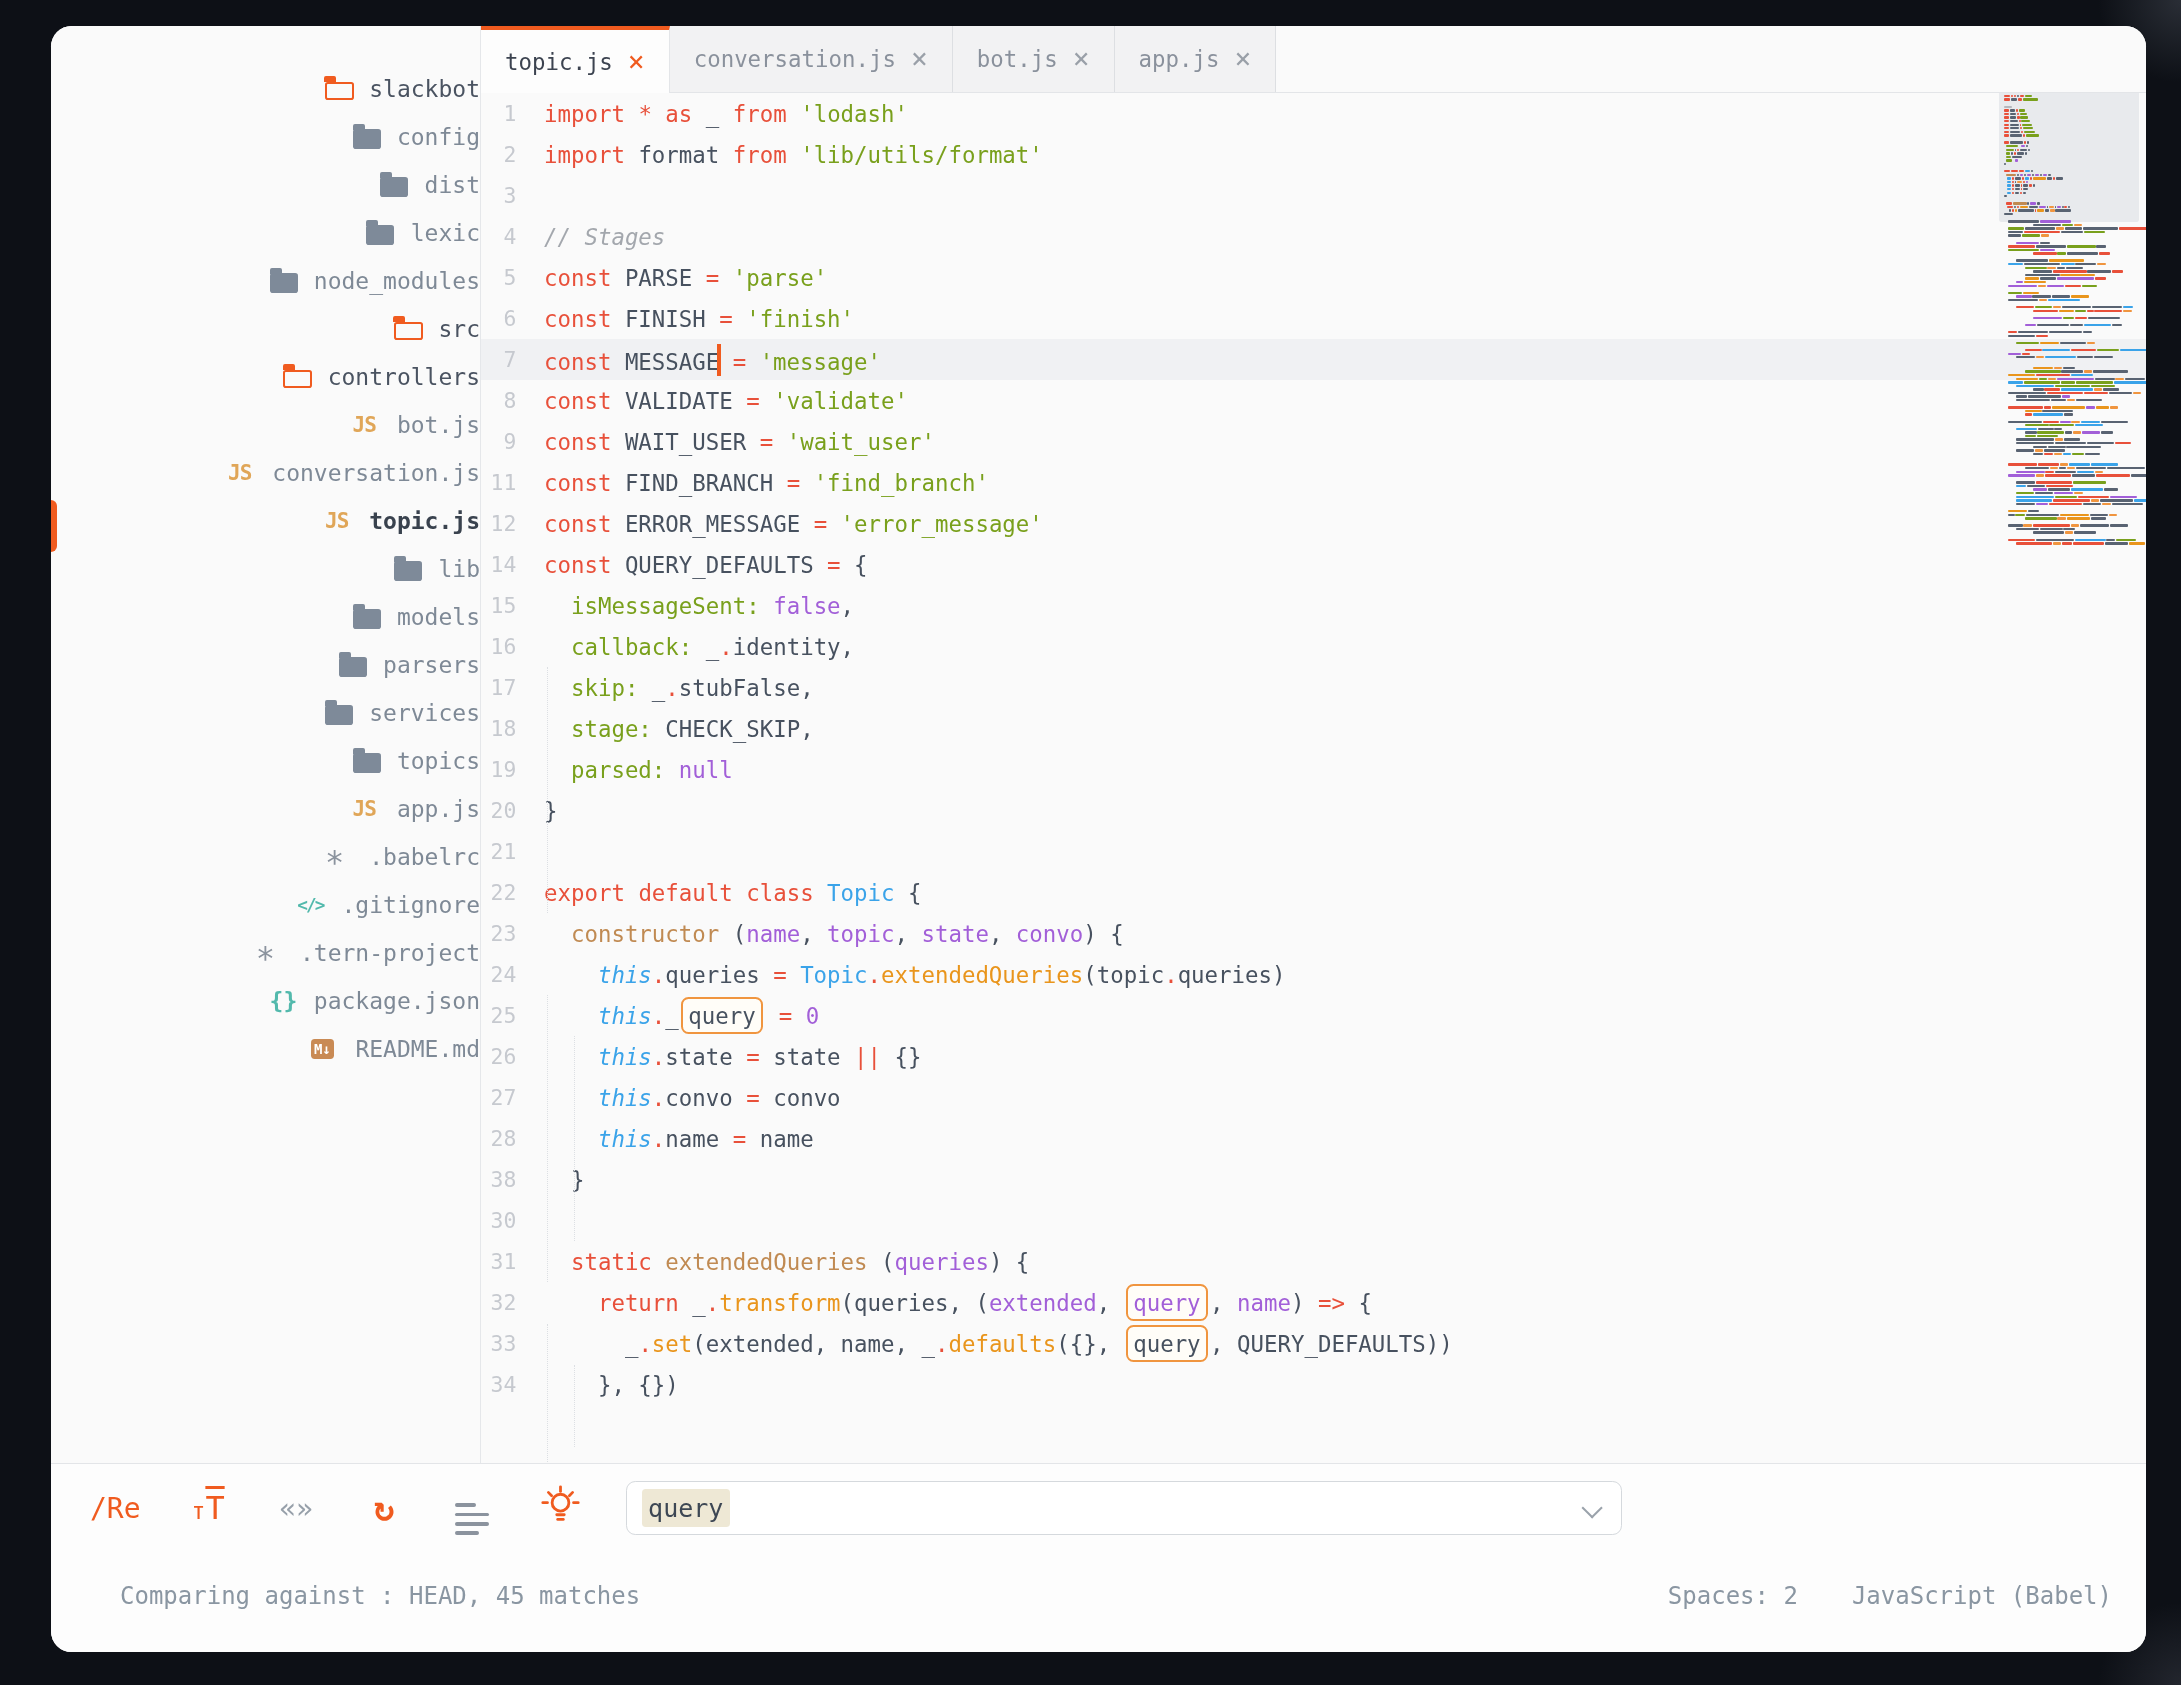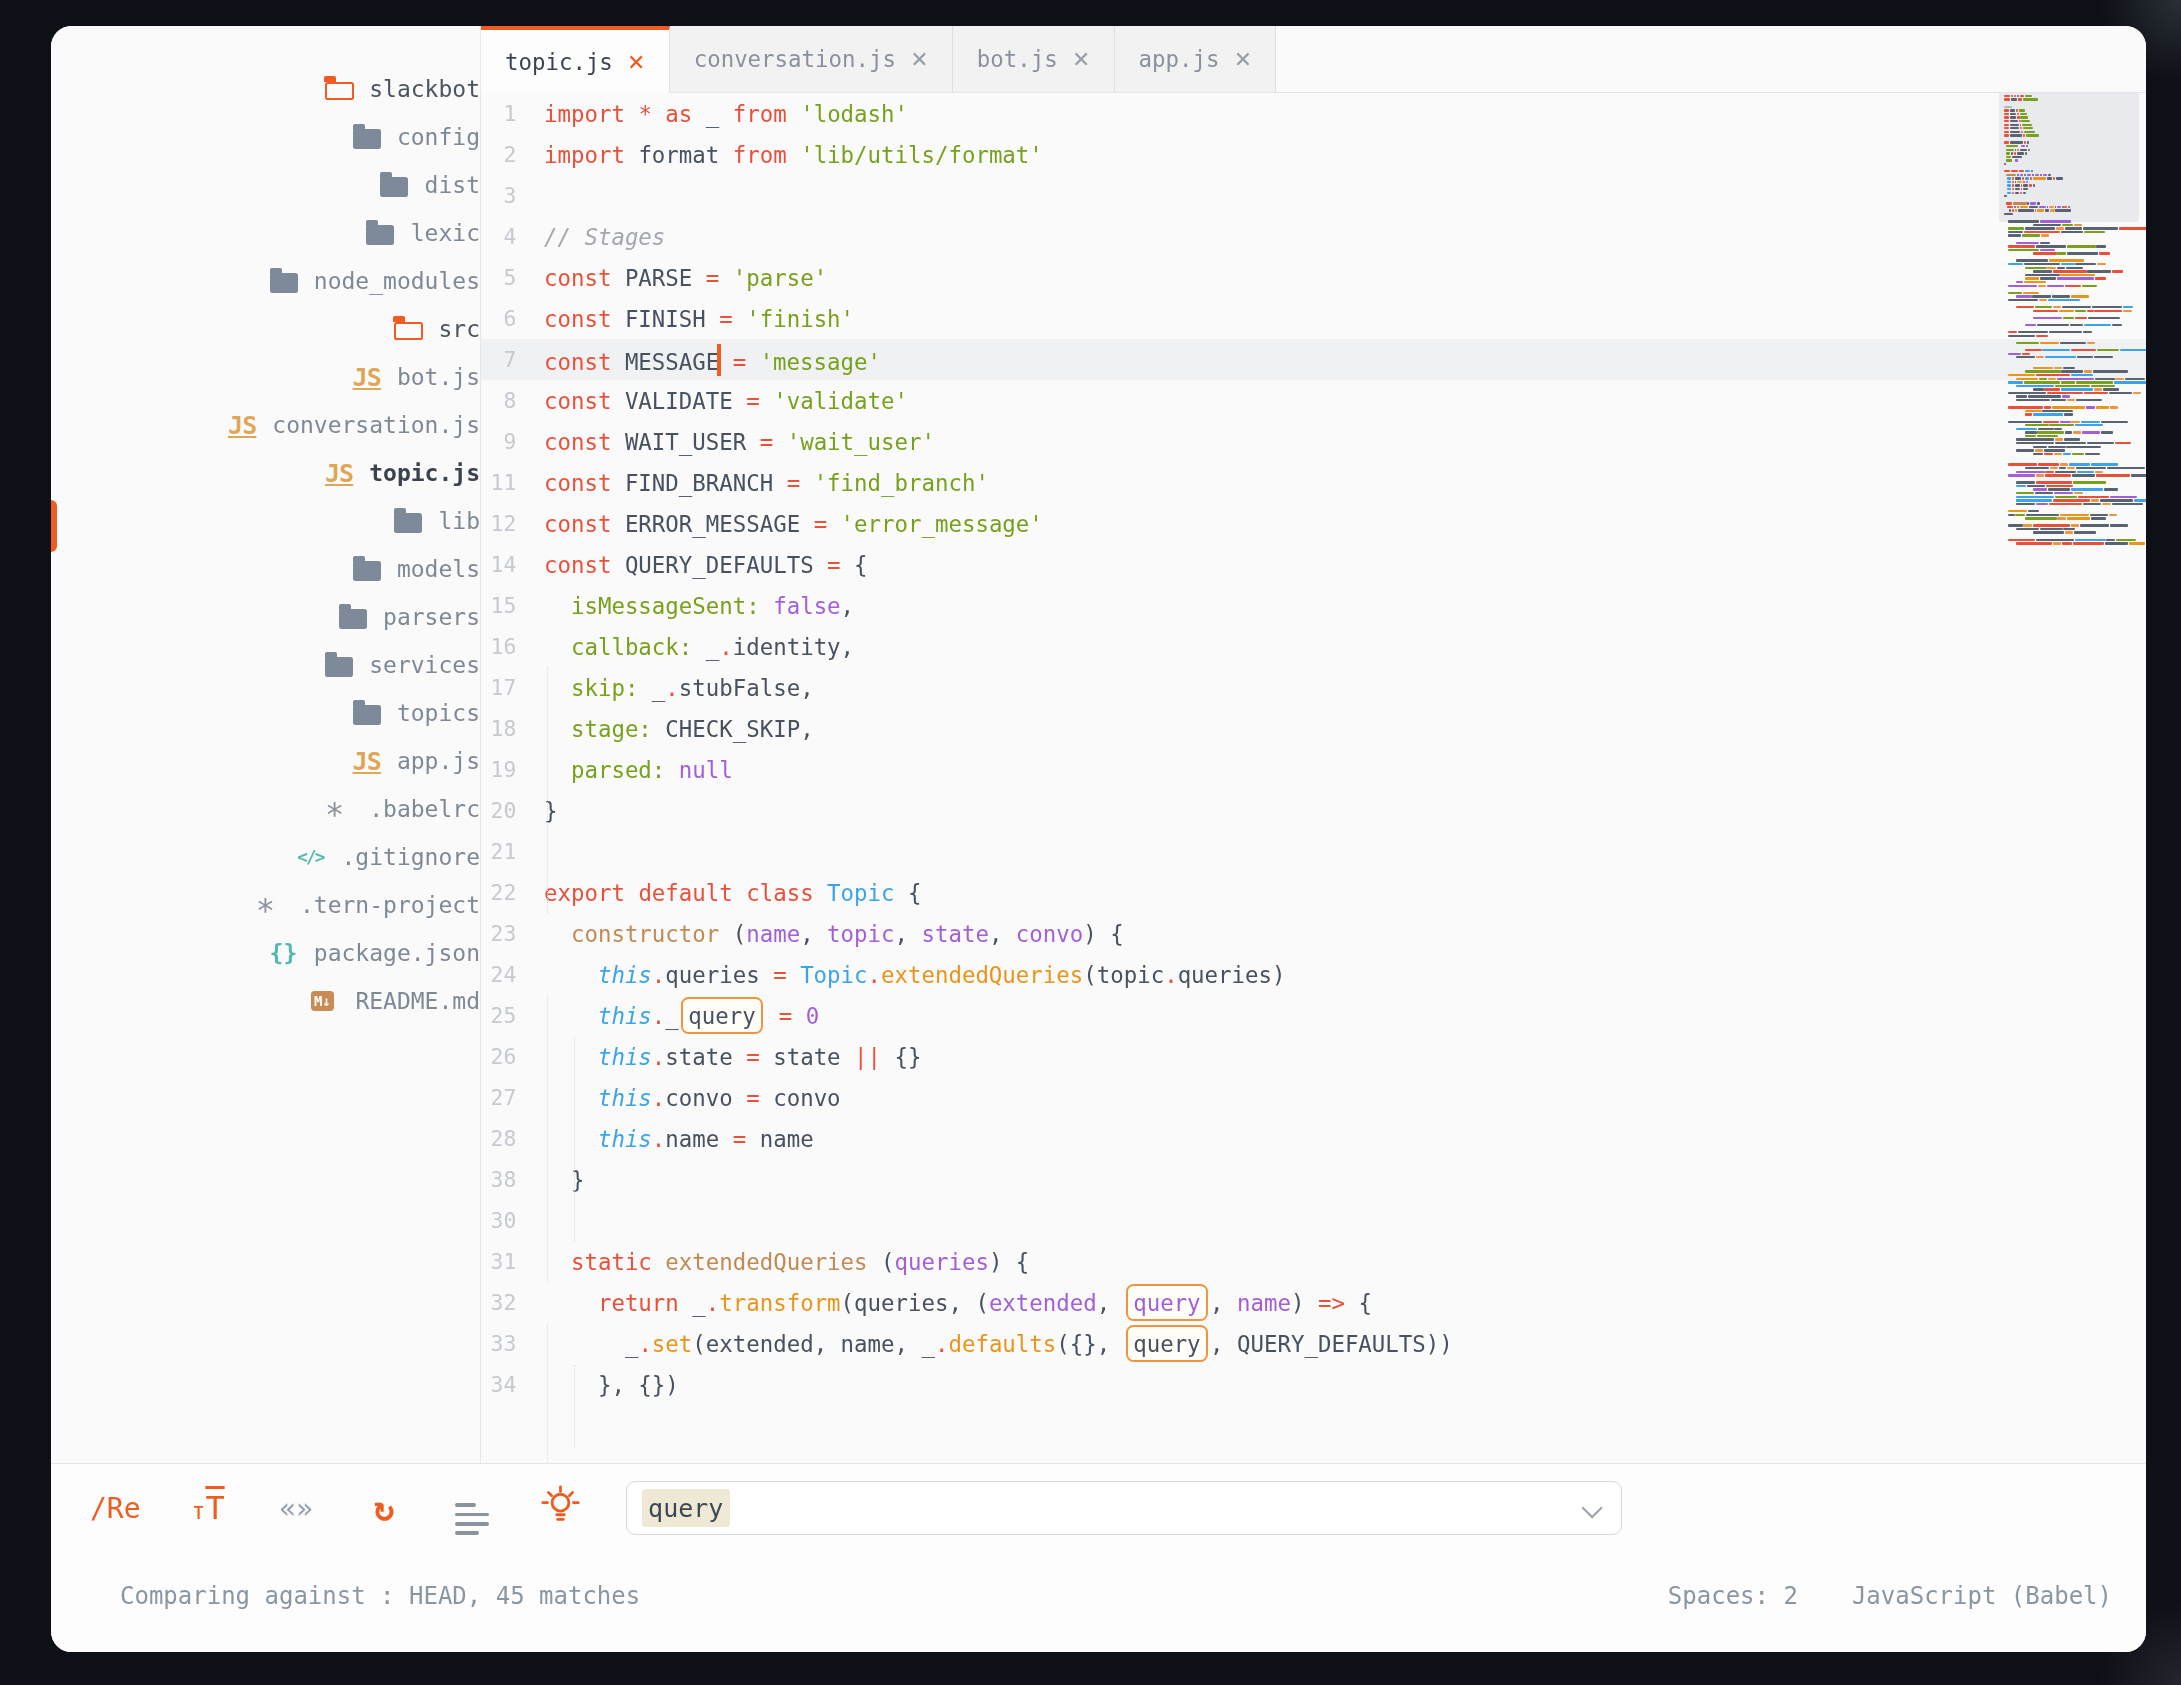--- a/index.html
+++ b/index.html
@@ -25,21 +25,21 @@
   
   .srow { height:48px; display:flex; align-items:center; cursor:default;justify-content:flex-end; }
   .srow .ic { width:35px; display:flex; justify-content:flex-start; align-items:center; margin-right:9.3px; flex:none; }
   .srow .lbl { font-size:23px; color:#7e8996; white-space:nowrap; }
   .srow.strong .lbl { color:#4a5361; }
   .srow.activefile .lbl { color:#39424e; font-weight:bold; }
   .fold { position:relative; width:28px; height:19.6px; background:#7e8a99; border-radius:2.8px; margin-top:3.7px; }
   .fold::before { content:""; position:absolute; top:-4.7px; left:0; width:12px; height:5.6px; background:#7e8a99; border-radius:1.9px 1.9px 0 0; }
   .fold.open { background:transparent; border:2.8px solid #f05b1f; width:29px; height:18.6px; }
   .fold.open::before { background:#f05b1f; top:-7.5px; left:-2.8px; }
-  .js-ic { font-size:25px; font-weight:bold; color:#e0a658; letter-spacing:-0.9px;text-decoration:underline; }
+  .js-ic { font-size:21px; font-weight:bold; color:#e0a658; letter-spacing:-0.9px; }
   .ast-ic { font-size:32px; color:#8b939e; line-height:18.6px; margin-top:11.2px; }
   .code-ic { font-size:17.7px; font-weight:bold; color:#52b9ac; letter-spacing:-1.9px; }
   .brace-ic { font-size:23px; font-weight:bold; color:#52b9ac; }
   .md-ic { font-size:14px; font-weight:bold; color:#fff; background:#c98a54; border-radius:3.7px; padding:1.9px 2.8px; }
   .indicator { position:absolute; left:-6.5px; width:12px; height:52px; background:#f05b1f; border-radius:6.5px; z-index:40; }
 
   
   .tabbar { height:67px; display:flex; align-items:stretch; border-bottom:1.9px solid #e3e5e8; background:#fafafa; flex:none; }
   .tab { display:flex; align-items:center; gap:15px; padding:0 24px; background:#f2f2f3; border-right:1.9px solid #dddfe2; font-size:22.4px; color:#8a919c; position:relative; cursor:default; }
   .tab .x { font-size:28px; color:#9aa0a8; line-height:1; }
@@ -123,20 +123,26 @@
             <span class="ic">
               <span class="fold"></span>
             </span>
             <span class="lbl">node_modules</span>
           </div>
           <div class="srow strong" style="padding-left: 71px;">
             <span class="ic">
               <span class="fold open"></span>
             </span>
             <span class="lbl">src</span>
+          </div>
+          <div class="srow strong" style="padding-left: 95px;">
+            <span class="ic">
+              <span class="fold open"></span>
+            </span>
+            <span class="lbl">controllers</span>
           </div>
           <div class="srow" style="padding-left: 119px;">
             <span class="ic">
               <span class="js-ic">JS</span>
             </span>
             <span class="lbl">bot.js</span>
           </div>
           <div class="srow" style="padding-left: 119px;">
             <span class="ic">
               <span class="js-ic">JS</span>

